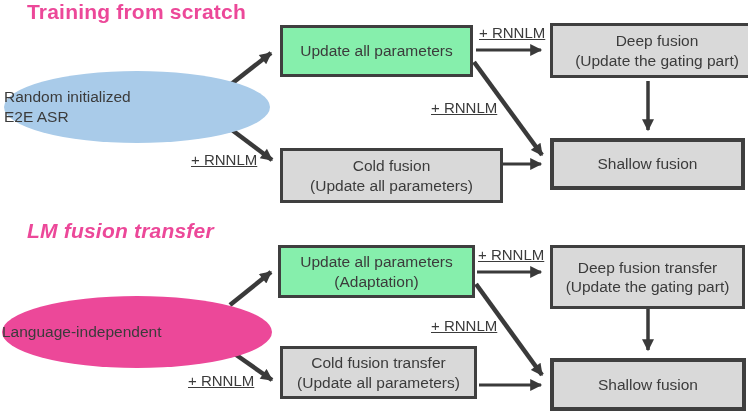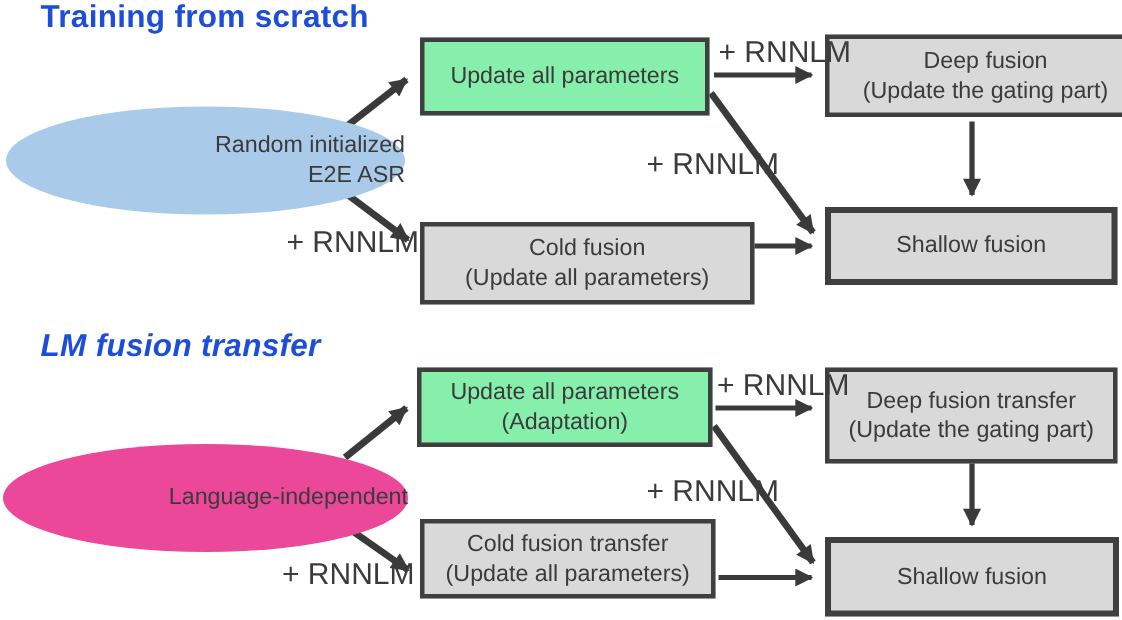--- a/index.html
+++ b/index.html
@@ -1,48 +1,48 @@
 <!DOCTYPE html>
 <html><head>
 <meta charset="utf-8">
 <style>
   html,body{margin:0;padding:0;background:#ffffff;}
   #stage{
     position:relative;width:748px;height:413px;background:#ffffff;overflow:hidden;
     font-family:"Liberation Sans", sans-serif;color:#3b3b3b;
   }
   .sec-title{
-    position:absolute;font-size:21px;font-weight:600;letter-spacing:0.2px;color:#1d4ed8;white-space:nowrap;
+    position:absolute;font-size:21px;font-weight:600;letter-spacing:0.2px;color:#ec4899;white-space:nowrap;
   }
   #title-top{left:27px;top:0px;}
   #title-bottom{left:27px;top:219px;font-style:italic;}
   .ellipse{
     position:absolute;border-radius:50%;display:flex;flex-direction:column;
-    align-items:flex-end;justify-content:center;text-align:center;
+    align-items:flex-start;justify-content:center;text-align:center;
     font-size:15.5px;line-height:1.3;color:#3b3b3b;
   }
   #ellipse-top{left:4px;top:71px;width:266px;height:72px;background:#a9cbe9;}
   #ellipse-bottom{left:2px;top:296px;width:270px;height:72px;background:#ec4899;}
   .box{
     position:absolute;box-sizing:border-box;border:3px solid #3f3f3f;background:#d9d9d9;
     display:flex;flex-direction:column;align-items:center;justify-content:center;
     text-align:center;font-size:15.5px;line-height:1.25;color:#3b3b3b;
   }
   .box.white{background:#86efac;}
   .box.heavy{border-width:4px;}
   #box-t-update{left:280px;top:25px;width:193px;height:52px;}
   #box-t-deep{left:550px;top:23px;width:214px;height:55px;}
   #box-t-cold{left:280px;top:148px;width:223px;height:55px;}
   #box-t-shallow{left:550px;top:138px;width:195px;height:52px;}
   #box-b-update{left:278px;top:245px;width:197px;height:53px;}
   #box-b-deep{left:550px;top:245px;width:195px;height:64px;}
   #box-b-cold{left:280px;top:346px;width:197px;height:53px;}
   #box-b-shallow{left:550px;top:358px;width:196px;height:53px;}
   .rnnlm{
-    position:absolute;font-size:20px;color:#3b3b3b;white-space:nowrap;
+    position:absolute;font-size:15px;color:#3b3b3b;white-space:nowrap;text-decoration:underline;
   }
   #rnnlm-t1{left:479px;top:24px;}
   #rnnlm-t2{left:431px;top:99px;}
   #rnnlm-t3{left:191px;top:151px;}
   #rnnlm-b1{left:478px;top:246px;}
   #rnnlm-b2{left:431px;top:317px;}
   #rnnlm-b3{left:188px;top:372px;}
   #arrow-layer{position:absolute;left:0;top:0;width:748px;height:413px;pointer-events:none;}
 </style>
 </head>

